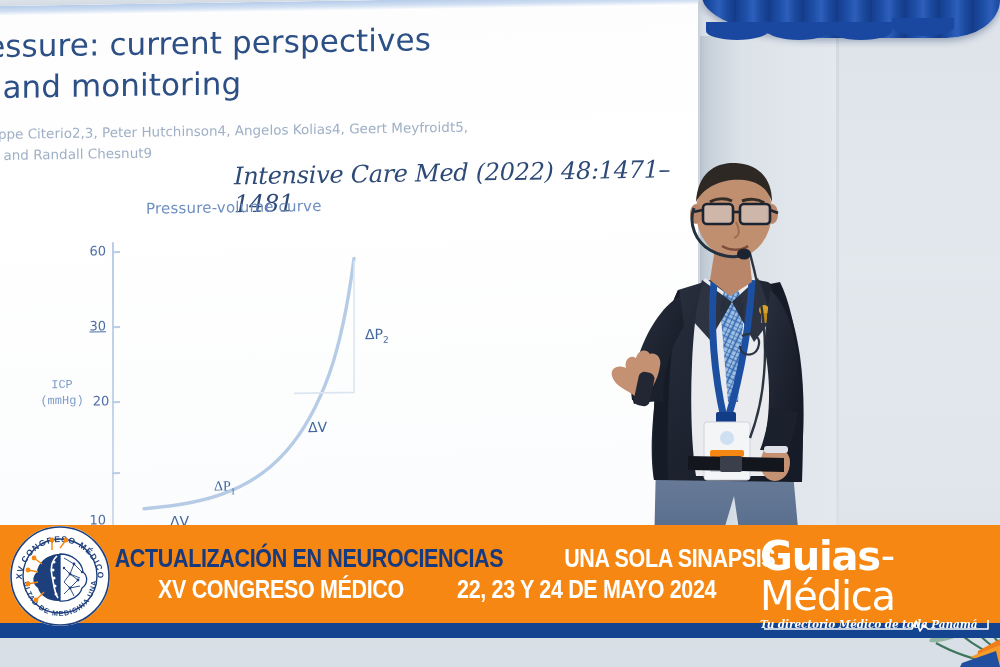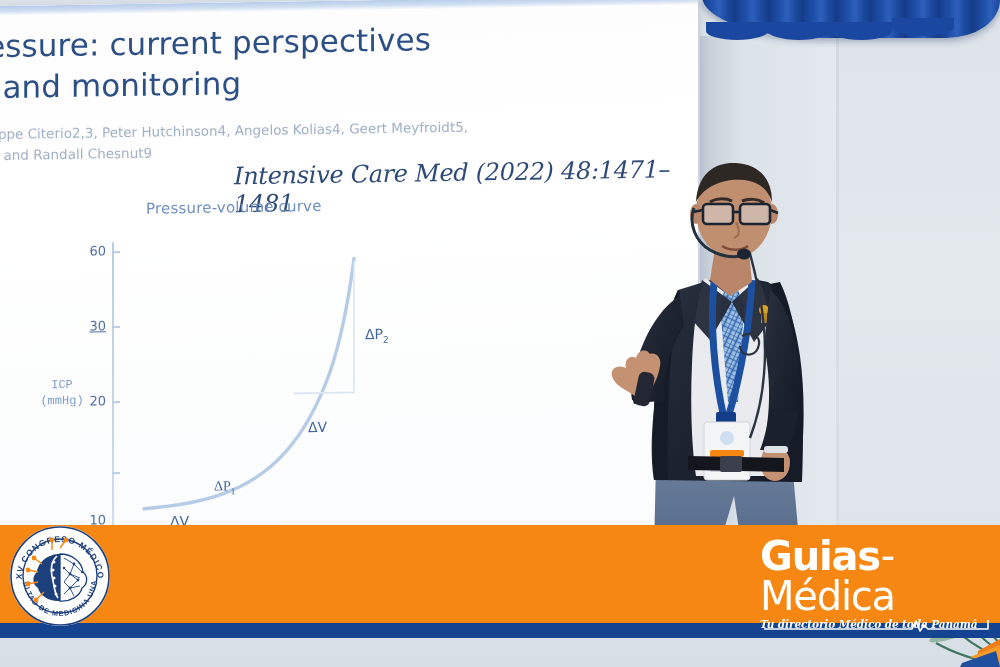--- a/index.html
+++ b/index.html
@@ -283,21 +283,21 @@
 
         <div class="y-axis"></div>
 
         <div class="tick" style="top:51px;"></div>
         <div class="tick" style="top:126px;"></div>
         <div class="tick" style="top:201px;"></div>
         <div class="tick" style="top:272px;"></div>
 
         <div class="tick-label" style="left:74px; top:43px;">60</div>
         <div class="tick-label" style="left:74px; top:118px;text-decoration:underline;">30</div>
-        <div class="tick-label" style="left:74px; top:193px;">20</div>
+        <div class="tick-label" style="left:86px; top:193px;text-align:center;">20</div>
         <div class="tick-label" style="left:74px; top:264px;margin-top:48px;">10</div>
 
         <svg class="curve-svg" width="700" height="334" viewBox="0 0 700 334">
 
           <path d="M146 309 C178 307 204 303 226 295
                    C252 286 272 272 288 254
                    C306 234 320 208 331 178
                    C341 150 349 116 356 62" fill="none" stroke="#b6cbe6" stroke-width="3.4" stroke-linecap="round"></path>
 
           <path d="M356 64 L356 196 L296 196" fill="none" stroke="#dbe5f1" stroke-width="1.6"></path>
@@ -478,20 +478,30 @@
         <circle cx="26" cy="34" r="2.4"></circle>
           <circle cx="20" cy="46" r="2.4"></circle>
         <circle cx="20" cy="60" r="2.4"></circle>
           <circle cx="28" cy="76" r="2.4"></circle>
         <circle cx="44" cy="16" r="2.4"></circle>
           <circle cx="58" cy="16" r="2.4"></circle>
       </g>
     </g>
   </svg>
 
+  <div class="banner-text">
+    <div class="bt-row">
+      <span class="bt bt-navy">ACTUALIZACIÓN EN NEUROCIENCIAS</span>
+      <span class="bt bt-white">UNA SOLA SINAPSIS</span>
+    </div>
+    <div class="bt-row">
+      <span class="bt bt-white">XV CONGRESO MÉDICO</span>
+      <span class="bt bt-white">22, 23 Y 24 DE MAYO 2024</span>
+    </div>
+  </div>
 
   <div class="gm">
     <div class="gm-main">
       <span>Guias</span><span style="font-weight:400;margin:0 1px;">-</span><span class="light">Médica</span>
     </div>
     <div style="position:relative;height:18px;">
       <div class="gm-tag">Tu directorio Médico de toda Panamá</div>
       <svg width="232" height="16" viewBox="0 0 232 16" style="position:absolute;left:0;top:0;">
         <path d="M4 11 L146 11 L152 11 L156 3 L160 13 L164 7 L168 11 L228 11 L228 2" fill="none" stroke="#ffffff" stroke-width="1.6" stroke-linejoin="round"></path>
       </svg>

